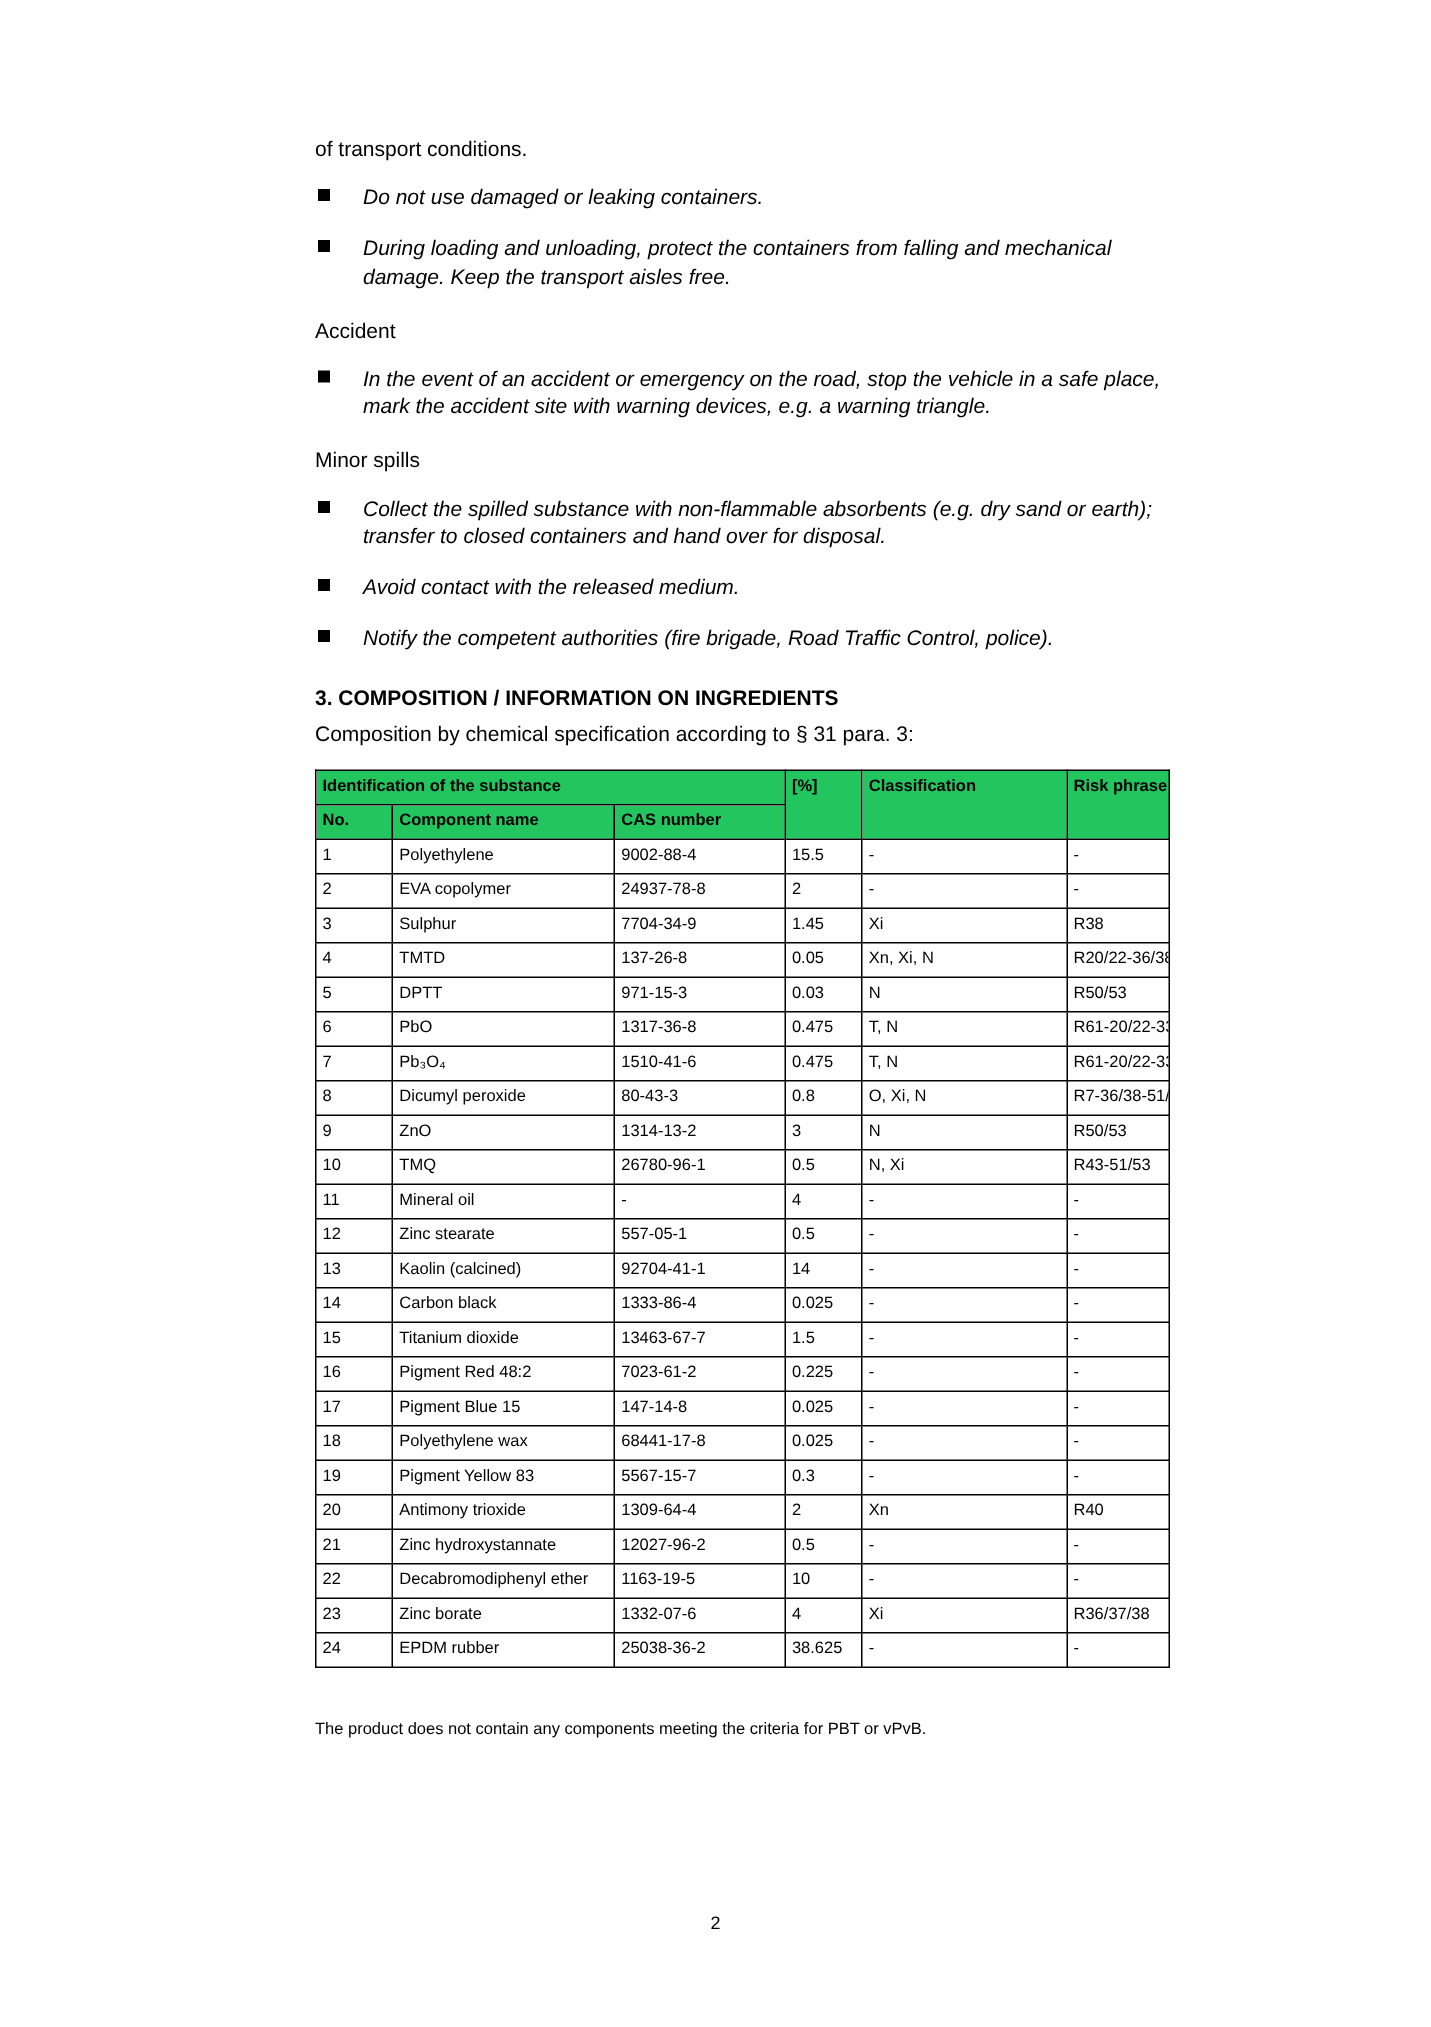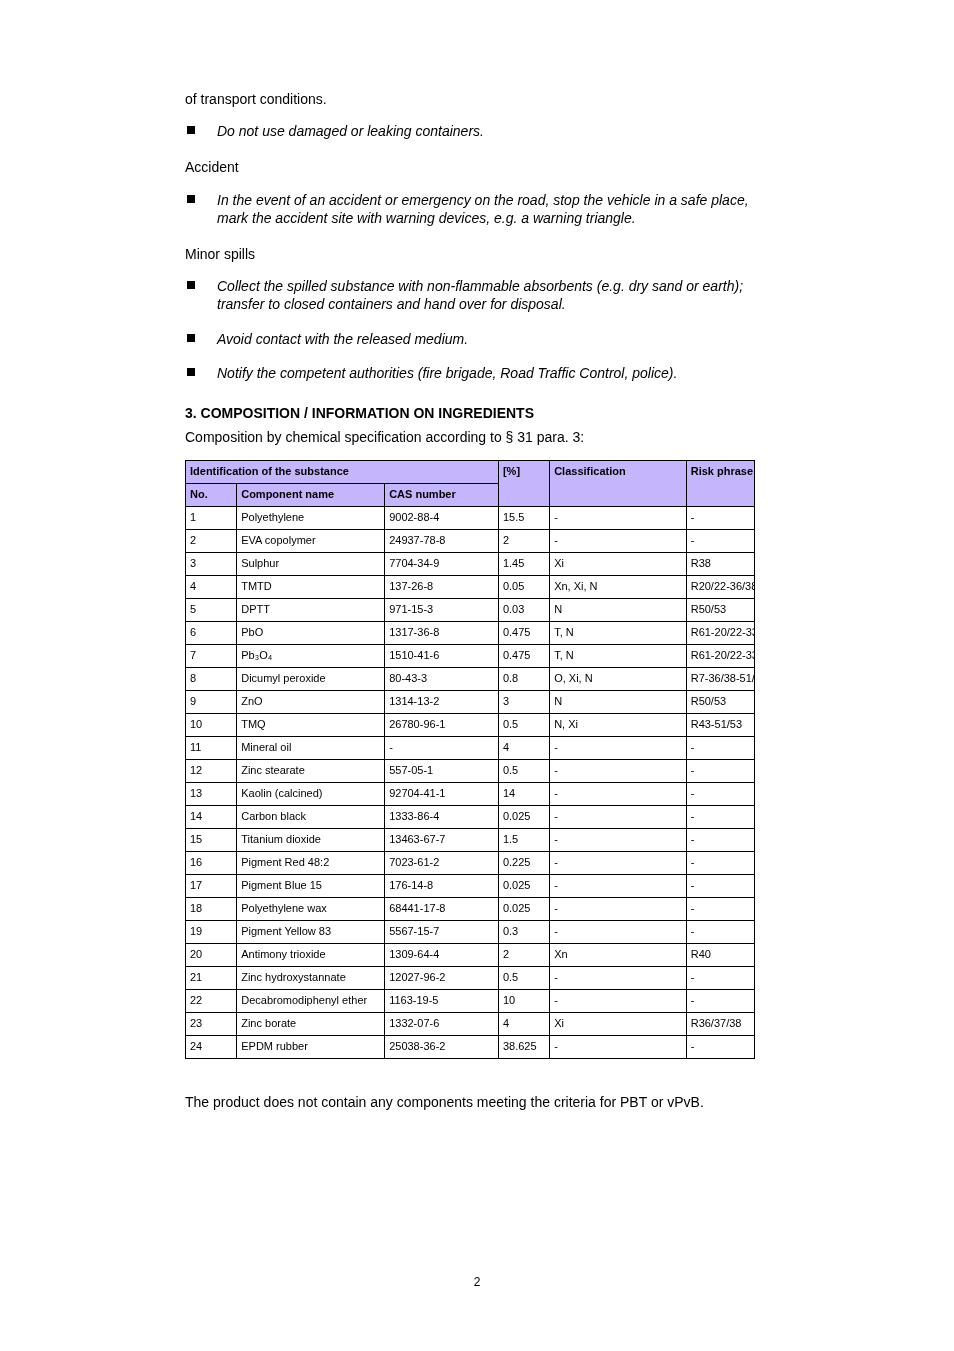--- a/index.html
+++ b/index.html
@@ -6,21 +6,21 @@
     margin: 0;
     padding: 0;
     background: #ffffff;
     color: #000000;
     font-family: Arial, Helvetica, sans-serif;
   }
   .page {
     width: 954px;
     min-height: 1351px;
     box-sizing: border-box;
-    padding: 90px 130px 100px 55px;
+    padding: 90px 130px 100px 80px;
     font-size: 14px;
     line-height: 1.3;
   }
   .content {
     margin-left: 130px; 
     max-width: 570px;
   }
   .para {
     margin: 0 0 14px 0;
   }
@@ -62,33 +62,33 @@
   table.grid th,
   table.grid td {
     border: 1px solid #000;
     padding: 3px 4px;
     text-align: left;
     vertical-align: top;
     height: 16px;
     overflow: hidden;
     white-space: nowrap;
   }
-  table.grid th { font-weight: bold; background: #c4b5fd; }
+  table.grid th { font-weight: bold; background: #22c55e; }
 
   
   .col-num   { width: 9%; }
   .col-comp  { width: 26%; }
   .col-cas   { width: 20%; }
   .col-pct   { width: 9%; }
   .col-haz   { width: 24%; }
   .col-risk  { width: 12%; }
 
   .footer-note {
     margin-top: 34px;
-    font-size: 14px;
+    font-size: 11px;
   }
 
   
   .page-number {
     position: absolute;
     left: 50%;
     bottom: 60px;
     transform: translateX(-50%);
     font-size: 12px;
   }
@@ -98,20 +98,23 @@
 <body>
 
 <div class="page">
   <div class="content">
 
     <p class="para">of transport conditions.</p>
 
     <ul class="square">
       <li>
           <span class="li-text">Do not use damaged or leaking containers.</span>
+        </li>
+      <li>
+          <span class="li-text">During loading and unloading, protect the containers from falling and mechanical damage. Keep the transport aisles free.</span>
         </li>
     </ul>
 
     <p class="para">Accident</p>
 
     <ul class="square">
       <li>
           <span class="li-text">In the event of an accident or emergency on the road, stop the vehicle in a safe place, mark the accident site with warning devices, e.g. a warning triangle.</span>
         </li>
     </ul>
@@ -280,21 +283,21 @@
             <td>16</td>
             <td>Pigment Red 48:2</td>
             <td>7023-61-2</td>
             <td>0.225</td>
             <td>-</td>
             <td>-</td>
           </tr>
           <tr>
             <td>17</td>
             <td>Pigment Blue 15</td>
-            <td>176-14-8</td>
+            <td>147-14-8</td>
             <td>0.025</td>
             <td>-</td>
             <td>-</td>
           </tr>
           <tr>
             <td>18</td>
             <td>Polyethylene wax</td>
             <td>68441-17-8</td>
             <td>0.025</td>
             <td>-</td>

